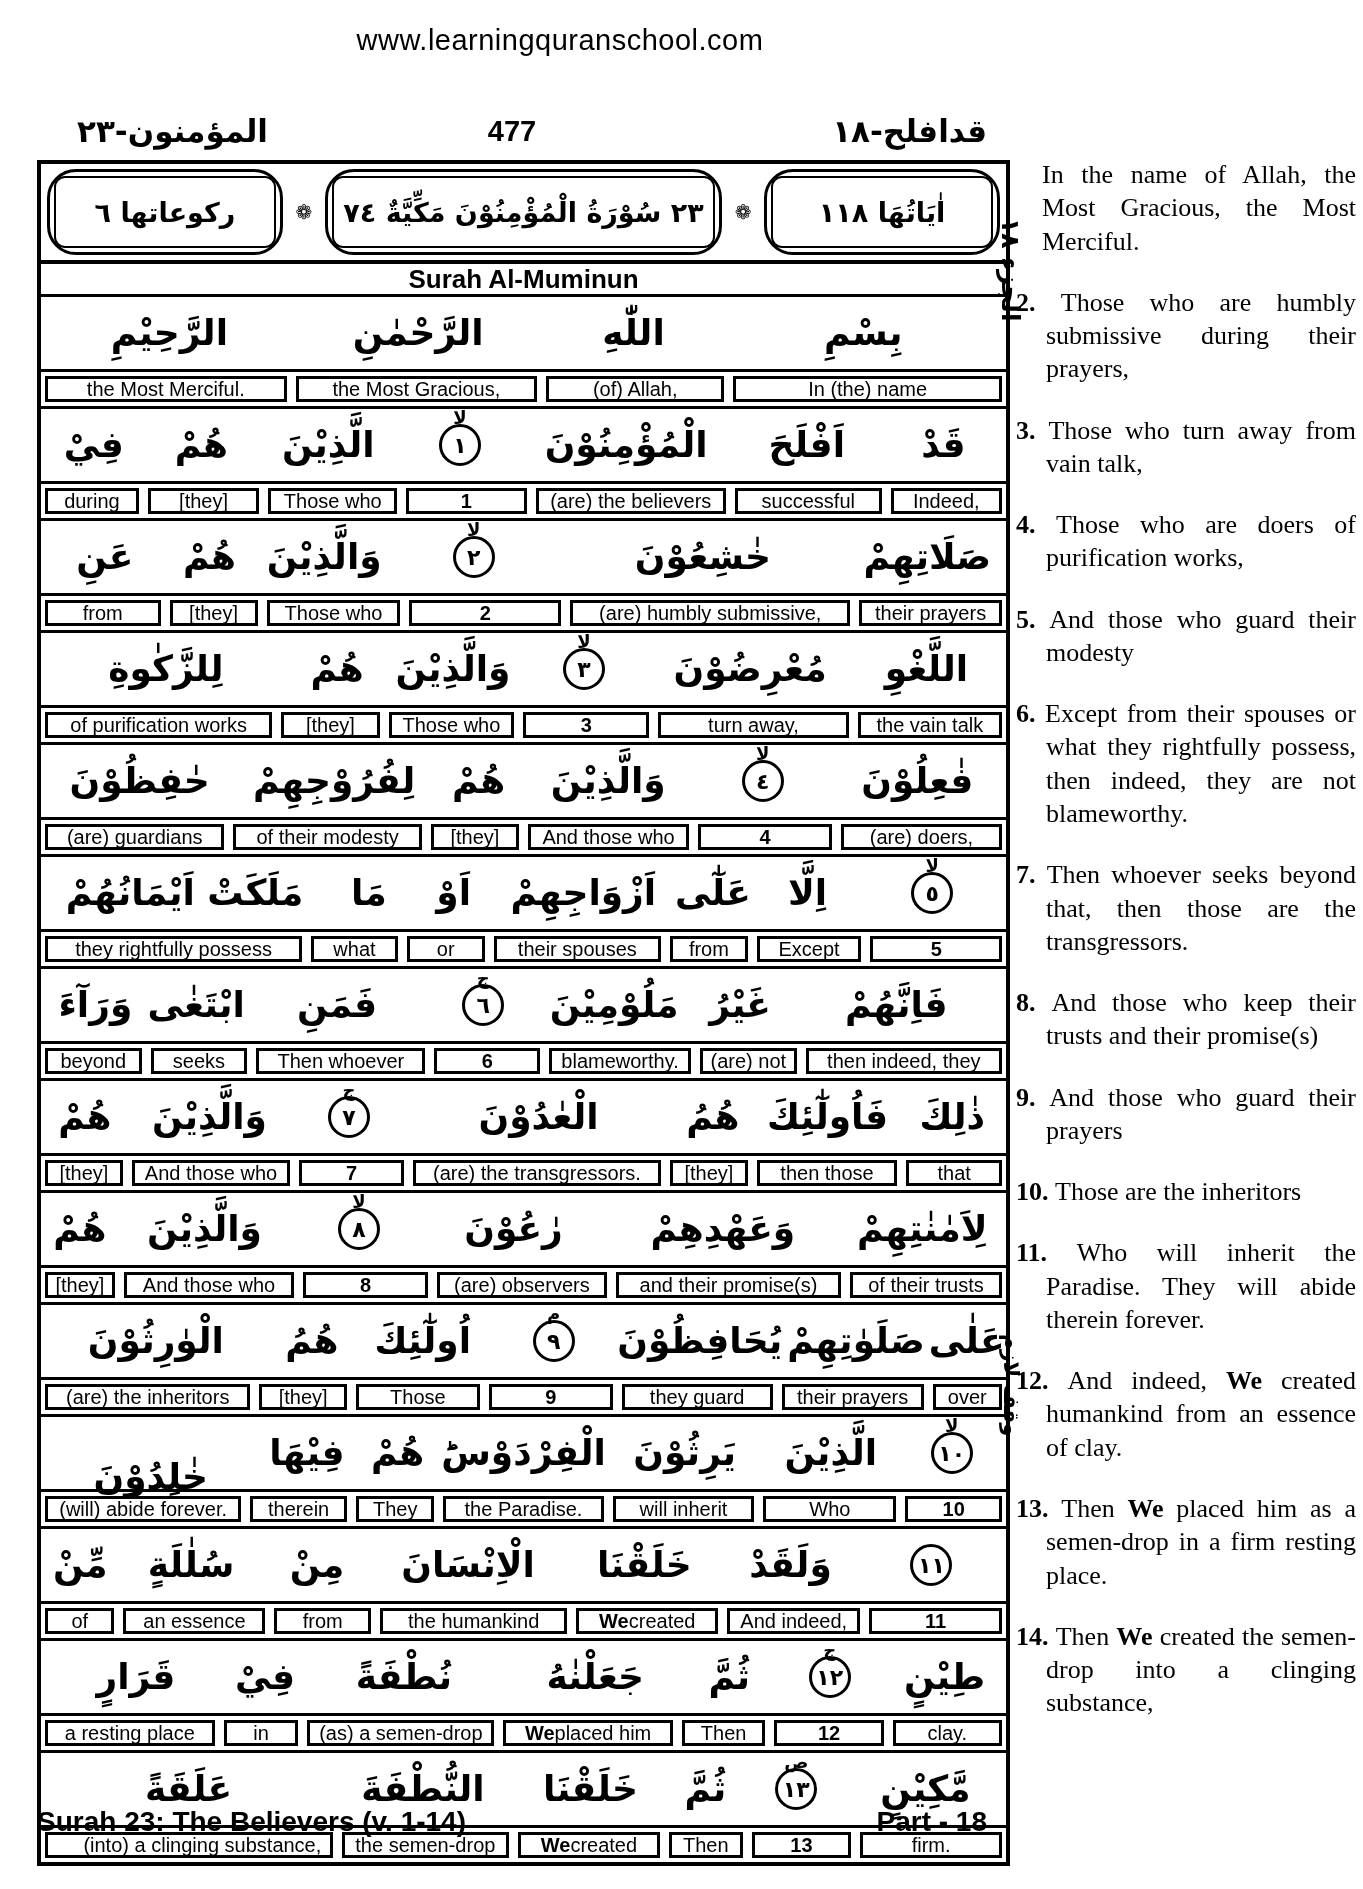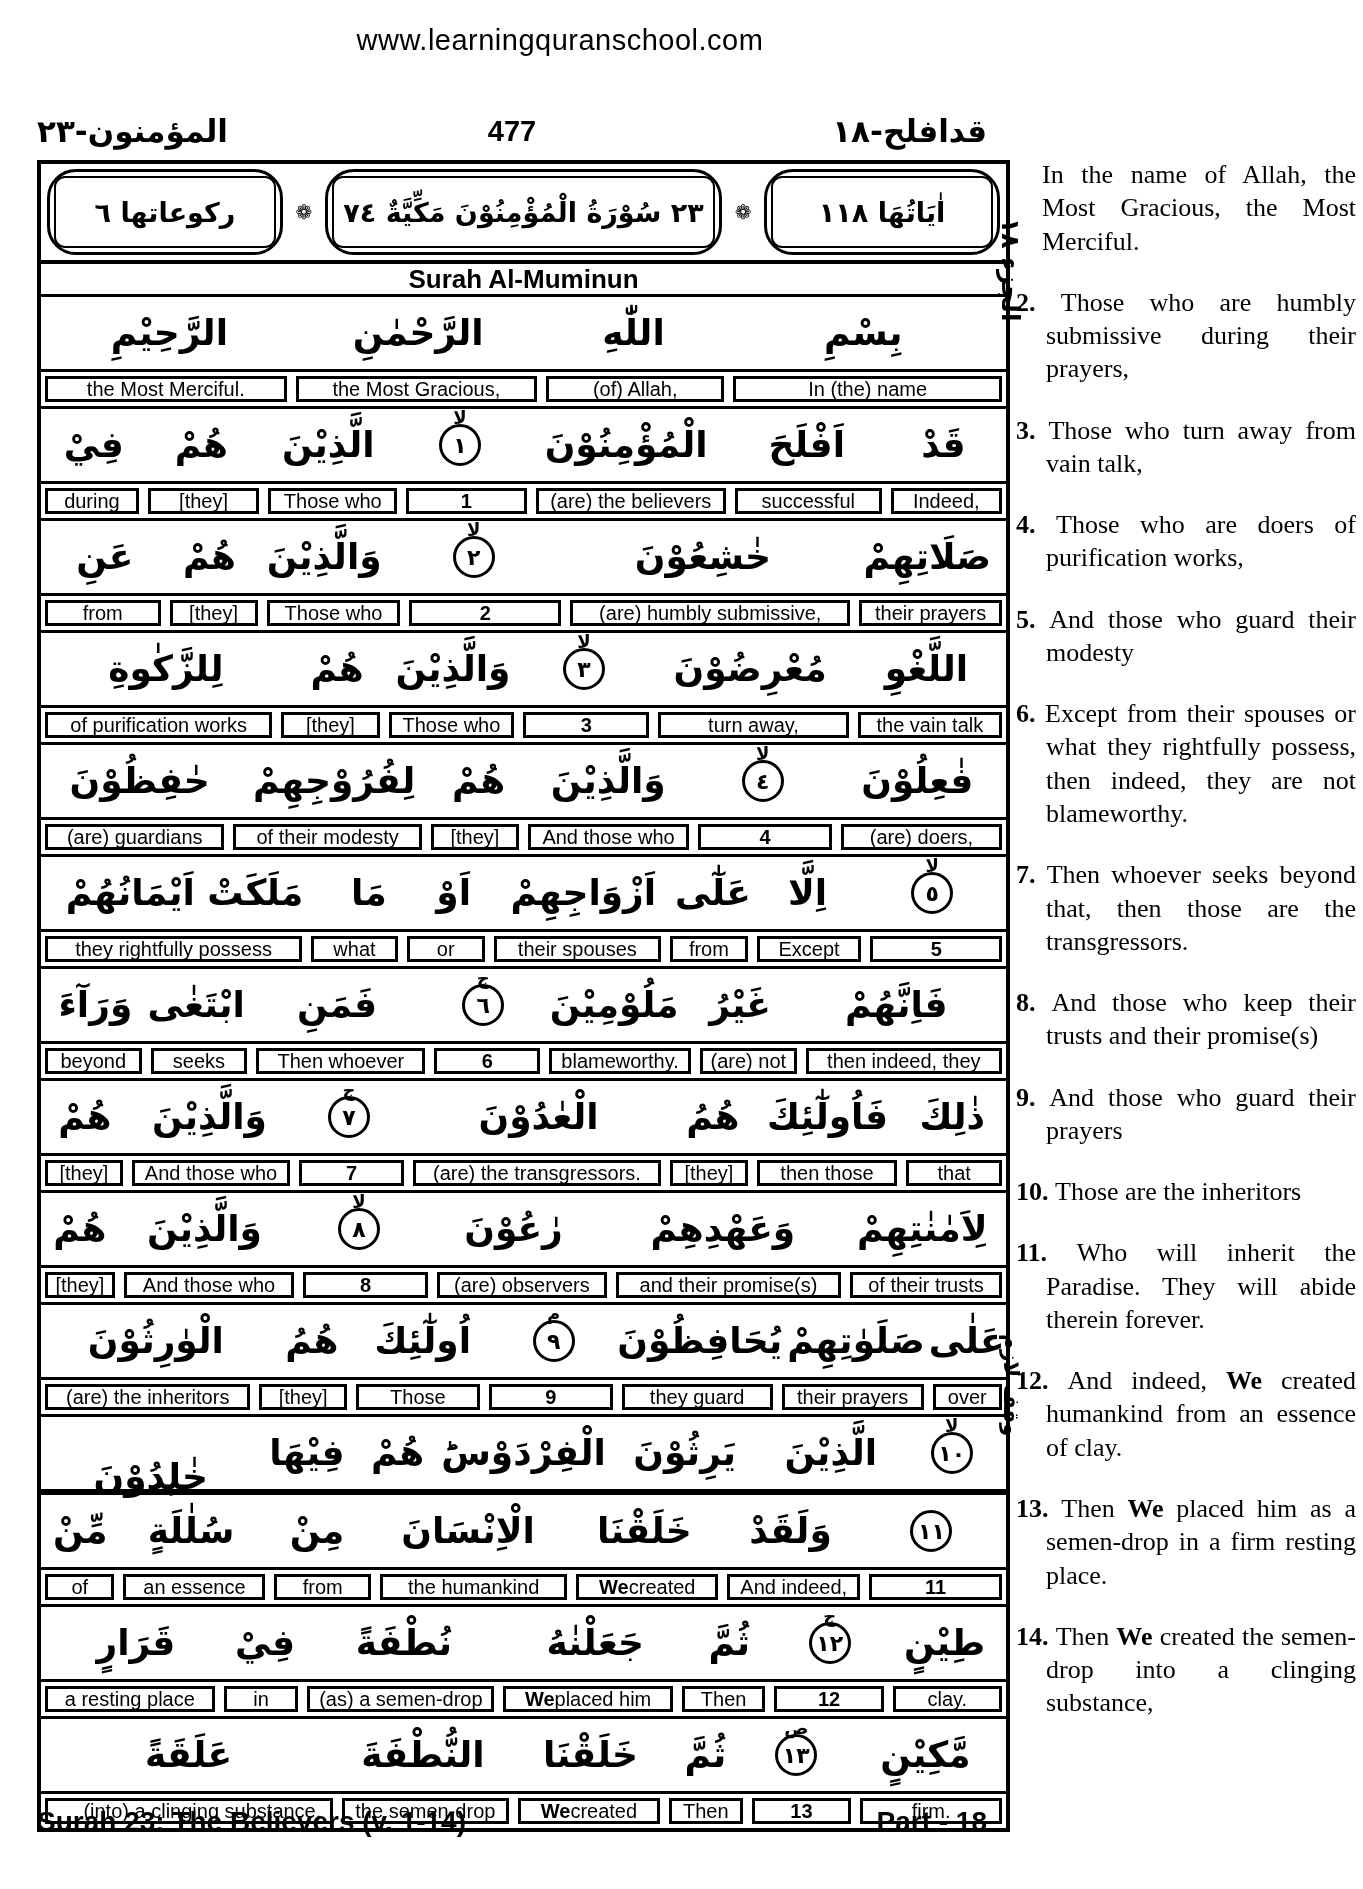--- a/index.html
+++ b/index.html
@@ -2,21 +2,21 @@
 <html><head>
 <meta charset="utf-8">
 <style>
   html,body{margin:0;padding:0;background:#fff;color:#000;}
   body{position:relative;width:1363px;height:1889px;overflow:hidden;
        font-family:"Liberation Sans",sans-serif;}
   .site-url{position:absolute;left:0;top:24px;width:1120px;text-align:center;
             font:29px "Liberation Sans",sans-serif;letter-spacing:.5px;}
   .phead{position:absolute;left:37px;top:106px;width:950px;height:50px;
          display:flex;align-items:center;}
-  .phead .ar{font:700 31px "DejaVu Sans",sans-serif;direction:rtl;}
+  .phead .ar{font:700 31px "DejaVu Sans",sans-serif;direction:rtl;margin-left:40px;}
   .phead .zone{flex:1;}
   .phead .zl{text-align:left;}
   .phead .zc{text-align:center;font:700 29px "Liberation Sans",sans-serif;}
   .phead .zr{text-align:right;}
 
   .qtable{position:absolute;left:37px;top:160px;width:973px;border:4px solid #000;
           box-sizing:border-box;background:#fff;}
   .banner{height:86px;border-bottom:4px solid #000;display:flex;align-items:stretch;
           padding:5px 6px;gap:4px;box-sizing:content-box;}
   .cartouche{position:relative;border:3px solid #000;border-radius:29px;
@@ -291,20 +291,29 @@
           <div class="ar-cell" style="flex: 21 21 0%; margin-top: 48px;">خٰلِدُوْنَ</div>
           <div class="ar-cell" style="flex: 10 10 0%;">فِيْهَا</div>
           <div class="ar-cell" style="flex: 8 8 0%;">هُمْ</div>
           <div class="ar-cell" style="flex: 17 17 0%;">الْفِرْدَوْسَؕ</div>
           <div class="ar-cell" style="flex: 15 15 0%;">يَرِثُوْنَ</div>
           <div class="ar-cell" style="flex: 14 14 0%;">الَّذِيْنَ</div>
           <div class="ar-cell" style="flex: 10 10 0%;">
             <span class="vcirc">١٠<span class="vmark">لا</span></span>
           </div>
         </div>
+        <div class="en-band">
+          <div class="en-cell" style="flex: 21 21 0%;">(will) abide forever.</div>
+          <div class="en-cell" style="flex: 10 10 0%;">therein</div>
+          <div class="en-cell" style="flex: 8 8 0%;">They</div>
+          <div class="en-cell" style="flex: 17 17 0%;">the Paradise.</div>
+          <div class="en-cell" style="flex: 15 15 0%;">will inherit</div>
+          <div class="en-cell" style="flex: 14 14 0%;">Who</div>
+          <div class="en-cell num" style="flex: 10 10 0%;">10</div>
+        </div>
       </div>
       <div class="vrow">
         <div class="ar-band">
           <div class="ar-cell" style="flex: 7 7 0%;">مِّنْ</div>
           <div class="ar-cell" style="flex: 15 15 0%;">سُلٰلَةٍ</div>
           <div class="ar-cell" style="flex: 10 10 0%;">مِنْ</div>
           <div class="ar-cell" style="flex: 20 20 0%;">الْاِنْسَانَ</div>
           <div class="ar-cell" style="flex: 15 15 0%;">خَلَقْنَا</div>
           <div class="ar-cell" style="flex: 14 14 0%;">وَلَقَدْ</div>
           <div class="ar-cell" style="flex: 14 14 0%;">

